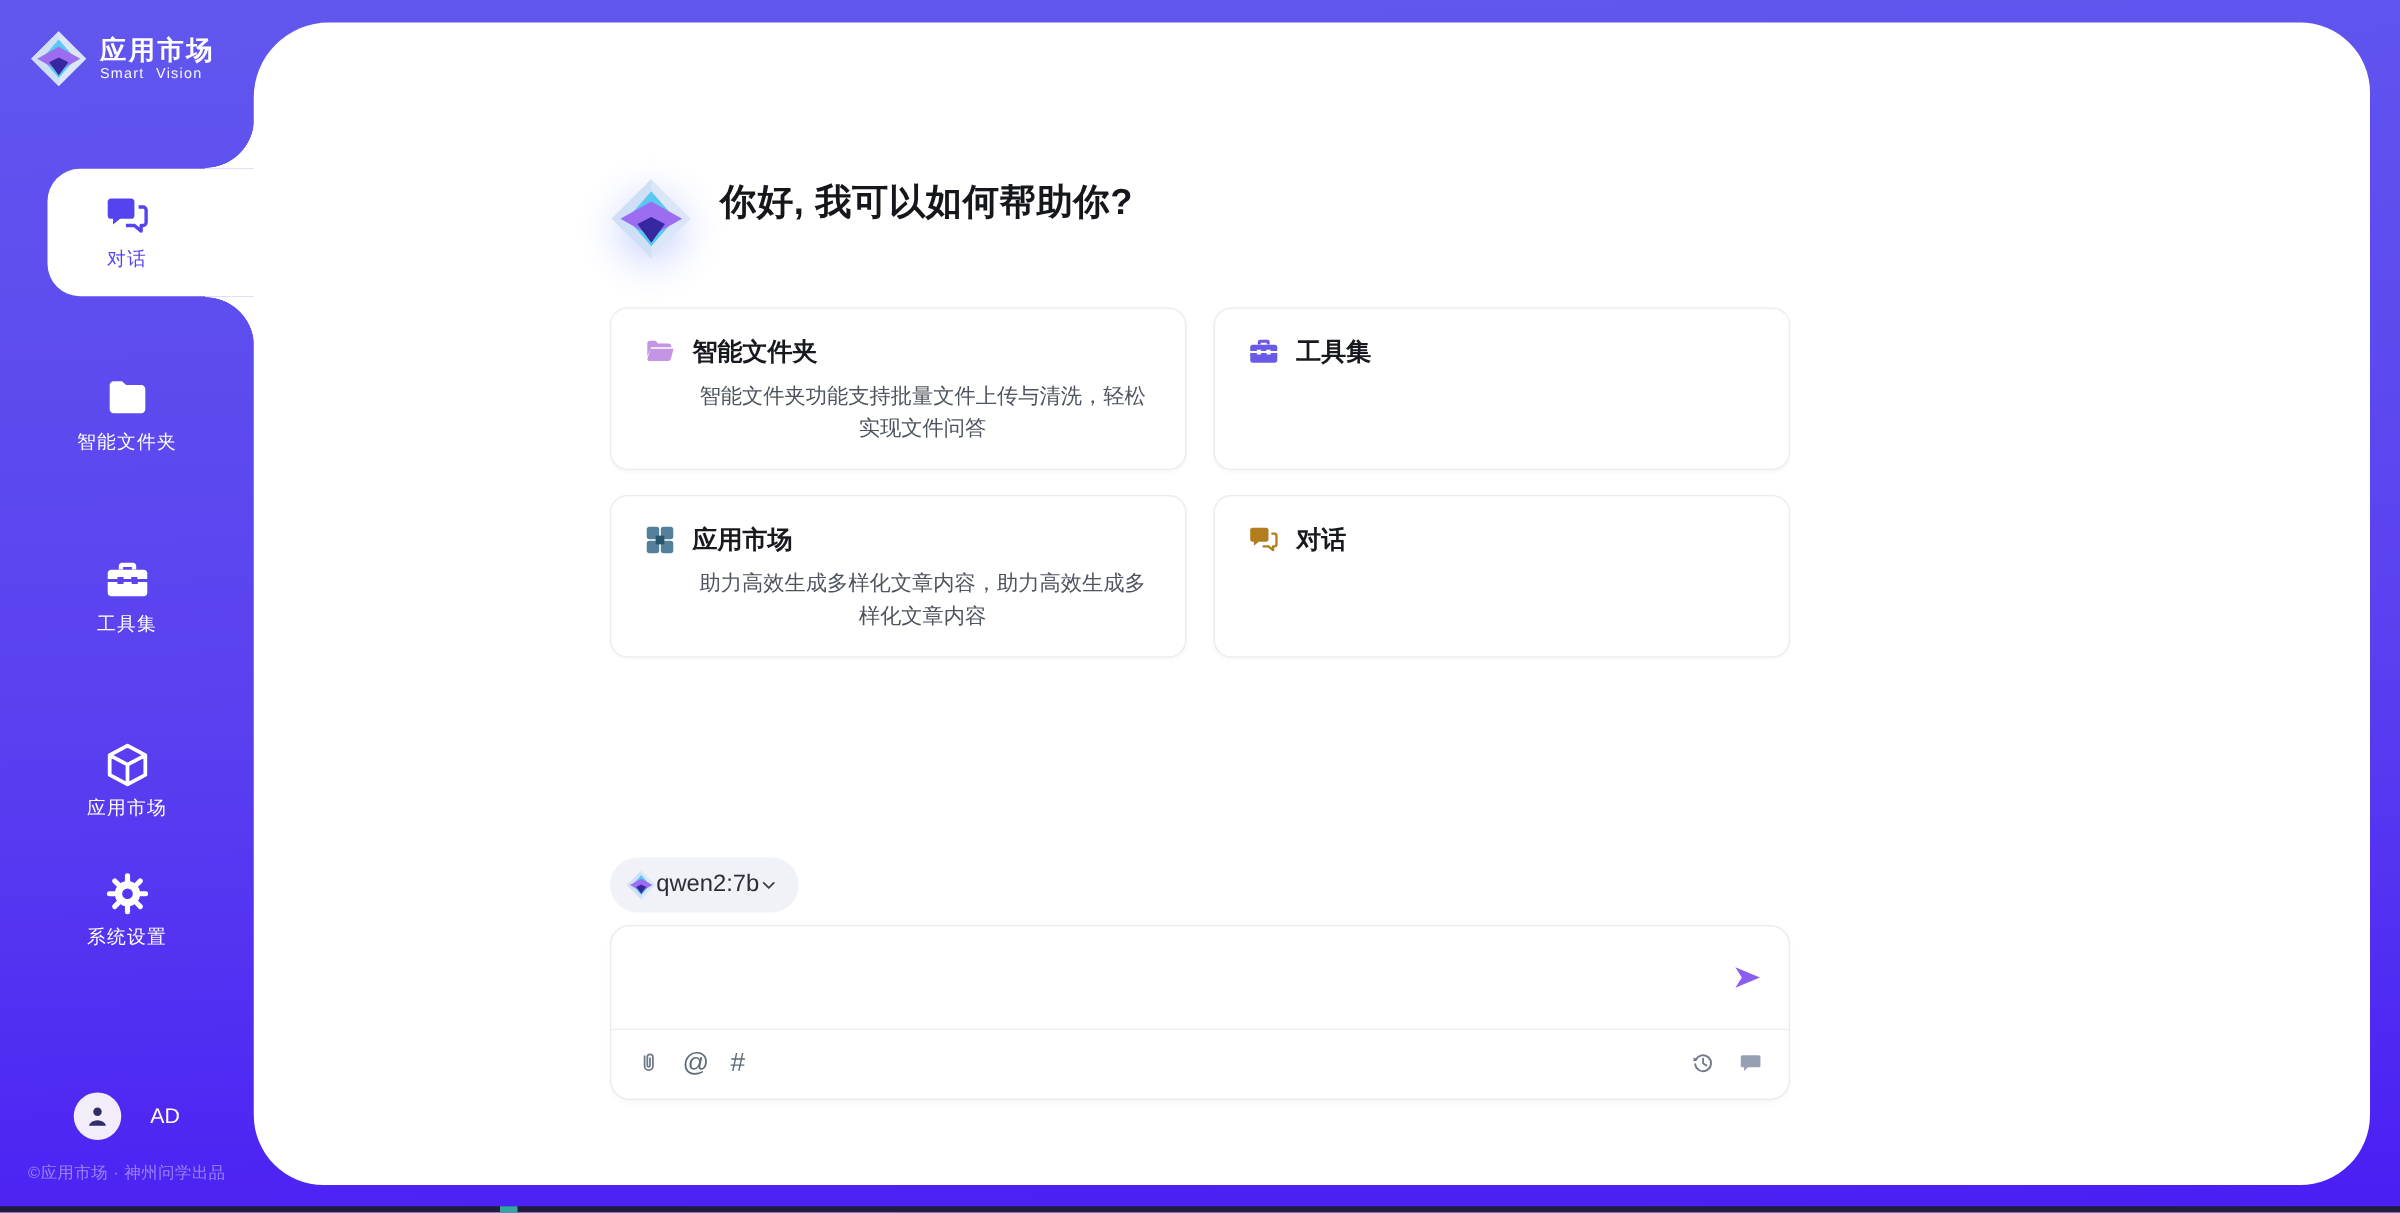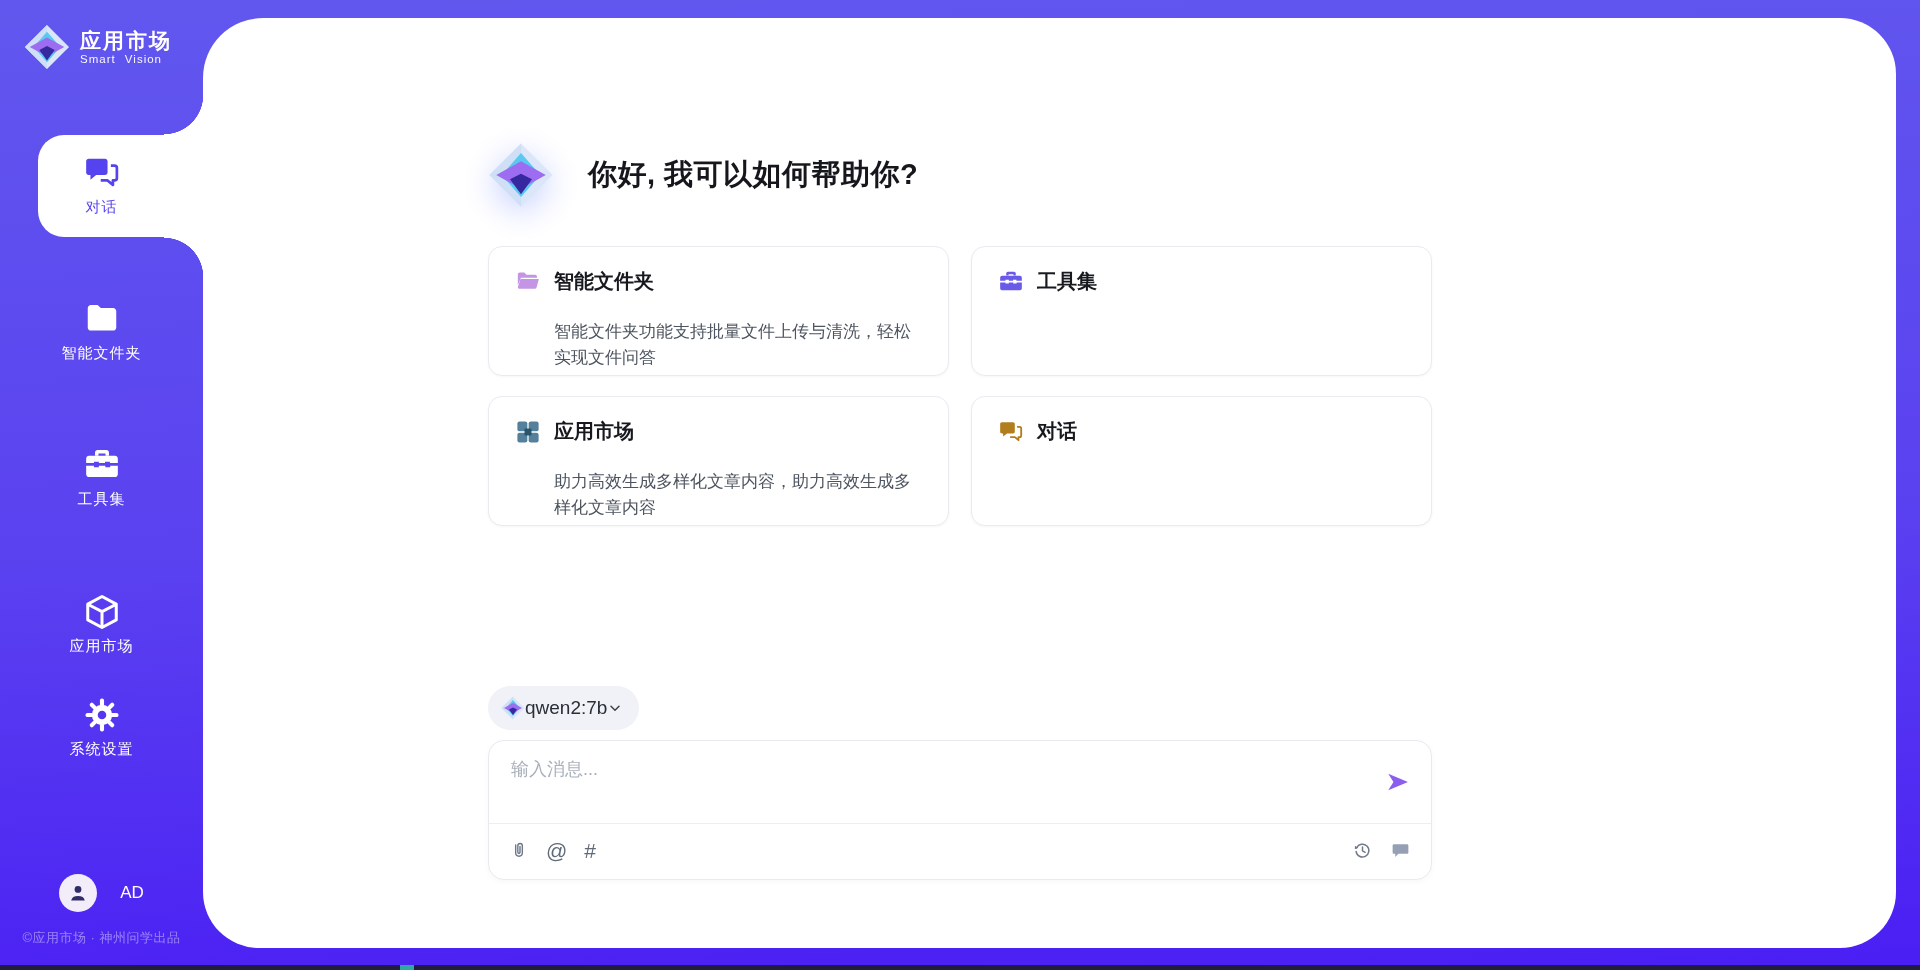--- a/index.html
+++ b/index.html
@@ -35,30 +35,30 @@
   .nav-item.active { color:#5443ee; }
   .n1{top:154px;} .n2{top:300px;} .n3{top:446px;} .n4{top:593px;} .n5{top:696px;}
   .user-row { position:absolute; top:874px; left:0; width:203px; display:flex; align-items:center; justify-content:center; gap:23px; }
   .avatar { width:38px; height:38px; border-radius:50%; background:#f3edfa; display:flex; align-items:center; justify-content:center; }
   .avatar svg { width:24px; height:24px; }
   .user-name { font-size:17px; color:#fff; }
   .copyright { position:absolute; top:929px; left:0; width:203px; text-align:center; font-size:13px; color:rgba(255,255,255,.42); letter-spacing:.5px; }
 
   
   .content { position:relative; z-index:2; width:944px; margin:0 auto; padding-top:142px; }
-  .greeting { display:flex; align-items:center; gap:34px; }
+  .greeting { display:flex; gap:22px; }
   .greeting .gem { width:66px; height:66px; filter:drop-shadow(0 8px 16px rgba(130,150,255,.45)); }
   .greeting h1 { font-size:29px; font-weight:bold; color:#15171c; letter-spacing:.5px; }
   .cards { margin-top:38px; display:grid; grid-template-columns:1fr 1fr; gap:20px 22px; }
   .card { background:#fff; border:1px solid #e9ebf1; border-radius:14px; height:130px; padding:21px 26px;
           box-shadow:0 1px 3px rgba(25,35,70,.04); cursor:pointer; }
   .card-head { display:flex; align-items:center; gap:13px; }
   .card-head svg { width:26px; height:26px; flex:0 0 26px; }
   .card-title { font-size:20px; font-weight:bold; color:#17191f; }
-  .card-desc { margin-top:24px; padding-left:39px; font-size:17px; color:#4d545f; line-height:1.52; }
+  .card-desc { margin-top:9px; padding-left:39px; font-size:17px; color:#4d545f; line-height:1.52;text-align:center; }
 
   .composer { margin-top:160px; }
   .model-pill { display:inline-flex; align-items:center; height:44px; padding:0 16px 0 13px;
                 background:#f1f2f7; border-radius:22px; cursor:pointer; }
   .model-pill .gem { width:24px; height:24px; }
   .model-name { font-size:19px; color:#2a2e37; }
   .input-card { position:relative; margin-top:10px; height:140px; background:#fff;
                 border:1px solid #e8eaf0; border-radius:16px; box-shadow:0 2px 6px rgba(25,35,70,.03); }
   .input-card textarea { position:absolute; left:22px; top:16px; width:860px; height:58px; border:none; outline:none;
                 resize:none; background:transparent; font-family:inherit; font-size:18px; color:#333; }
@@ -236,21 +236,20 @@
       <svg class="gem" viewBox="0 0 48 48">
           <use href="#gem"></use>
         </svg>
       <span class="model-name">qwen2:7b</span>
       <svg width="16" height="16" viewBox="0 0 24 24">
         <path d="M6 9.5l6 6 6-6" fill="none" stroke="#3a3f4a" stroke-width="2.2" stroke-linecap="round" stroke-linejoin="round"></path>
       </svg>
     </div>
 
     <div class="input-card">
-      <textarea placeholder="输入消息..." style=""></textarea>
 
       <svg class="send-btn" viewBox="0 0 24 24">
         <polygon points="3,4.4 21.2,12 3,19.6 7.8,12" fill="#8a5ff0"></polygon>
       </svg>
 
       <div class="input-divider"></div>
 
       <div class="input-toolbar">
         <svg width="20" height="20" viewBox="0 0 24 24">
           <path d="M8 4.8v9.4a4 4 0 0 0 8 0V5.6a2.7 2.7 0 0 0-5.4 0v8a1.3 1.3 0 0 0 2.6 0V6.6" fill="none" stroke="#6e7888" stroke-width="1.7" stroke-linecap="round"></path>

